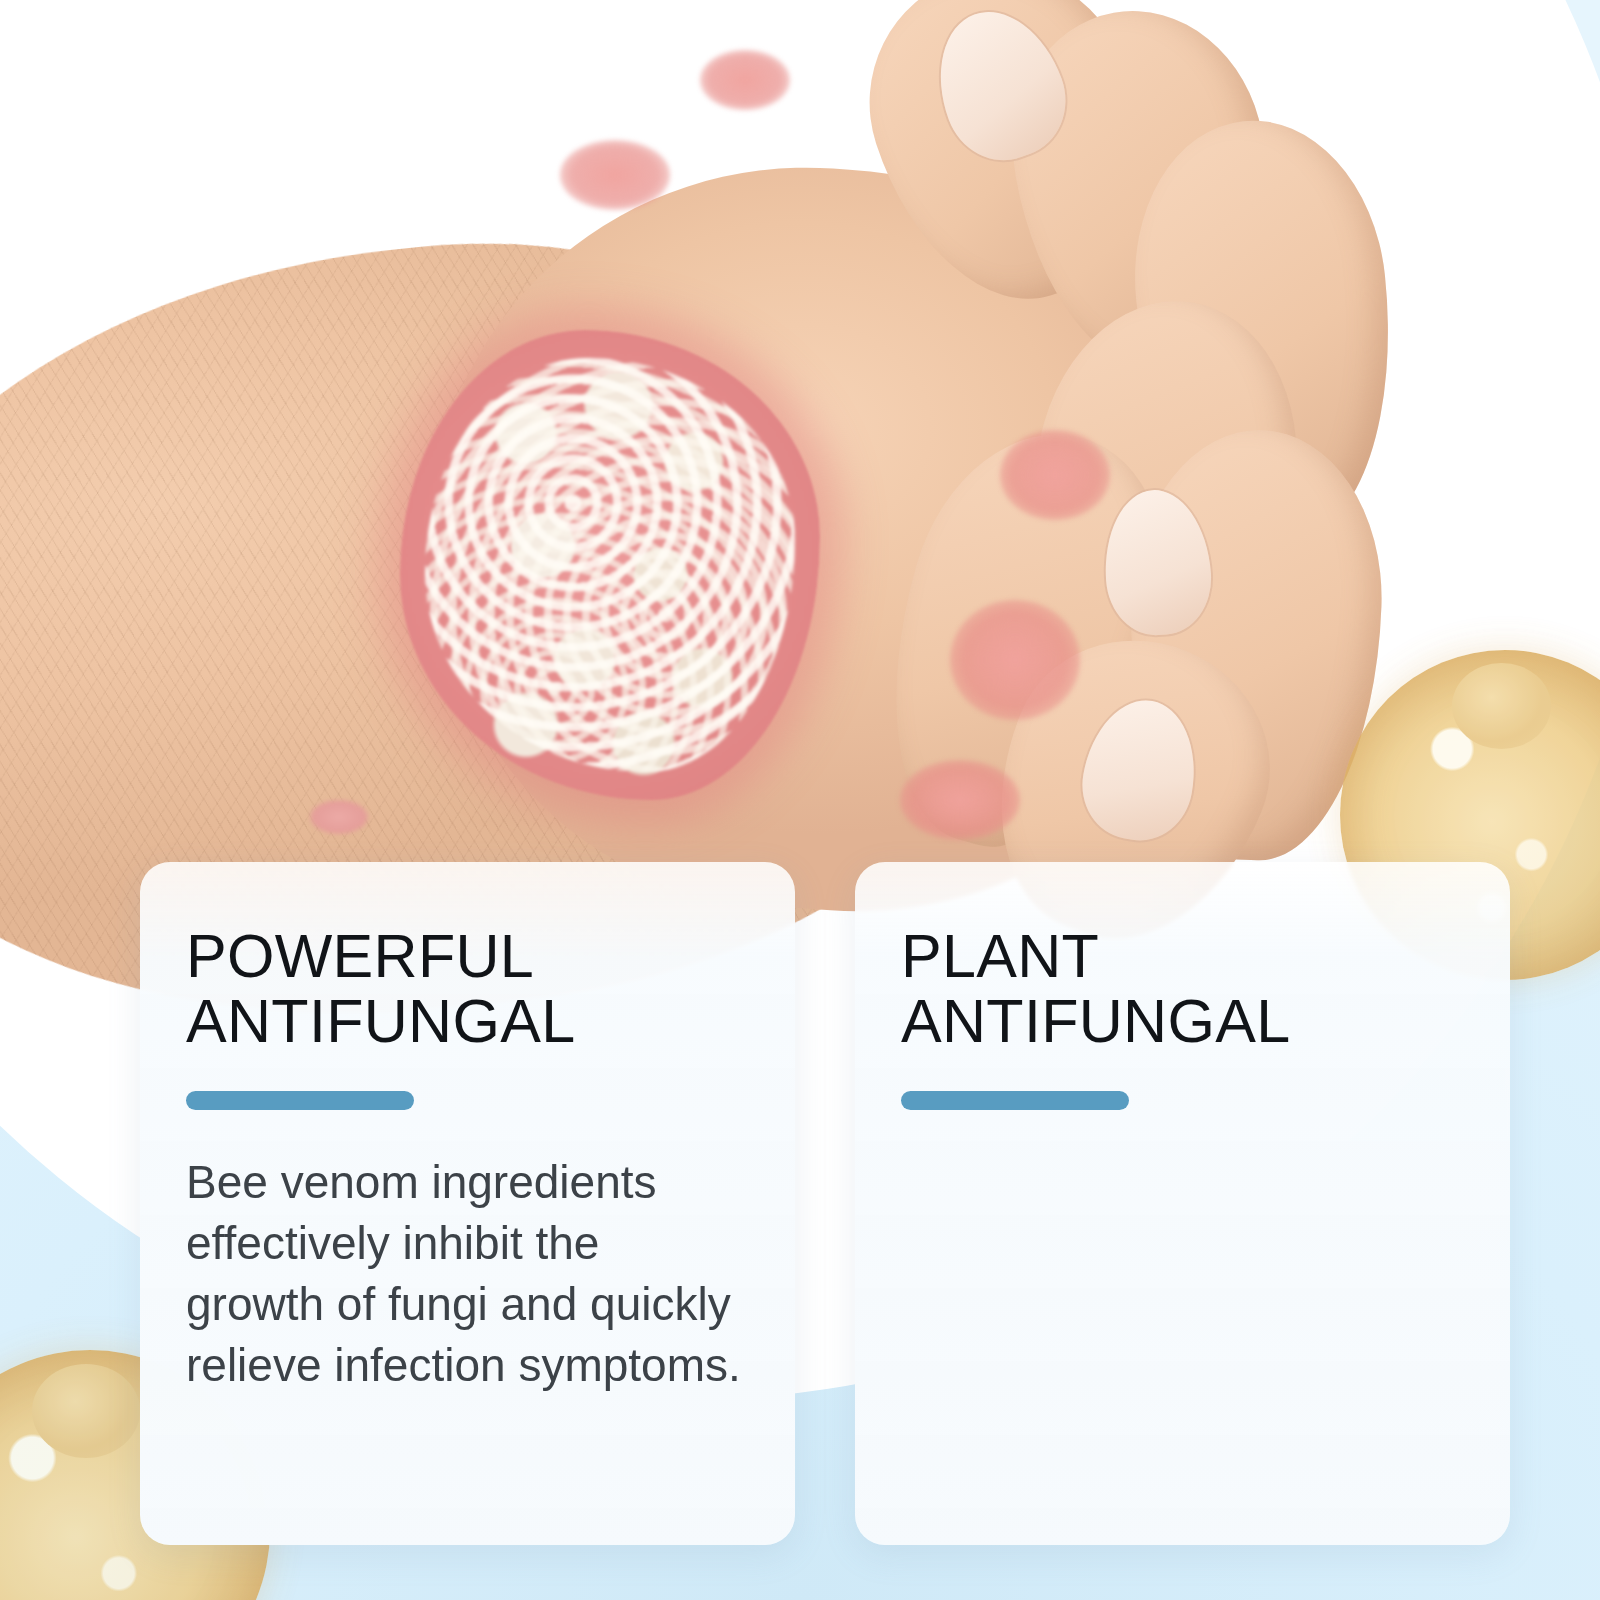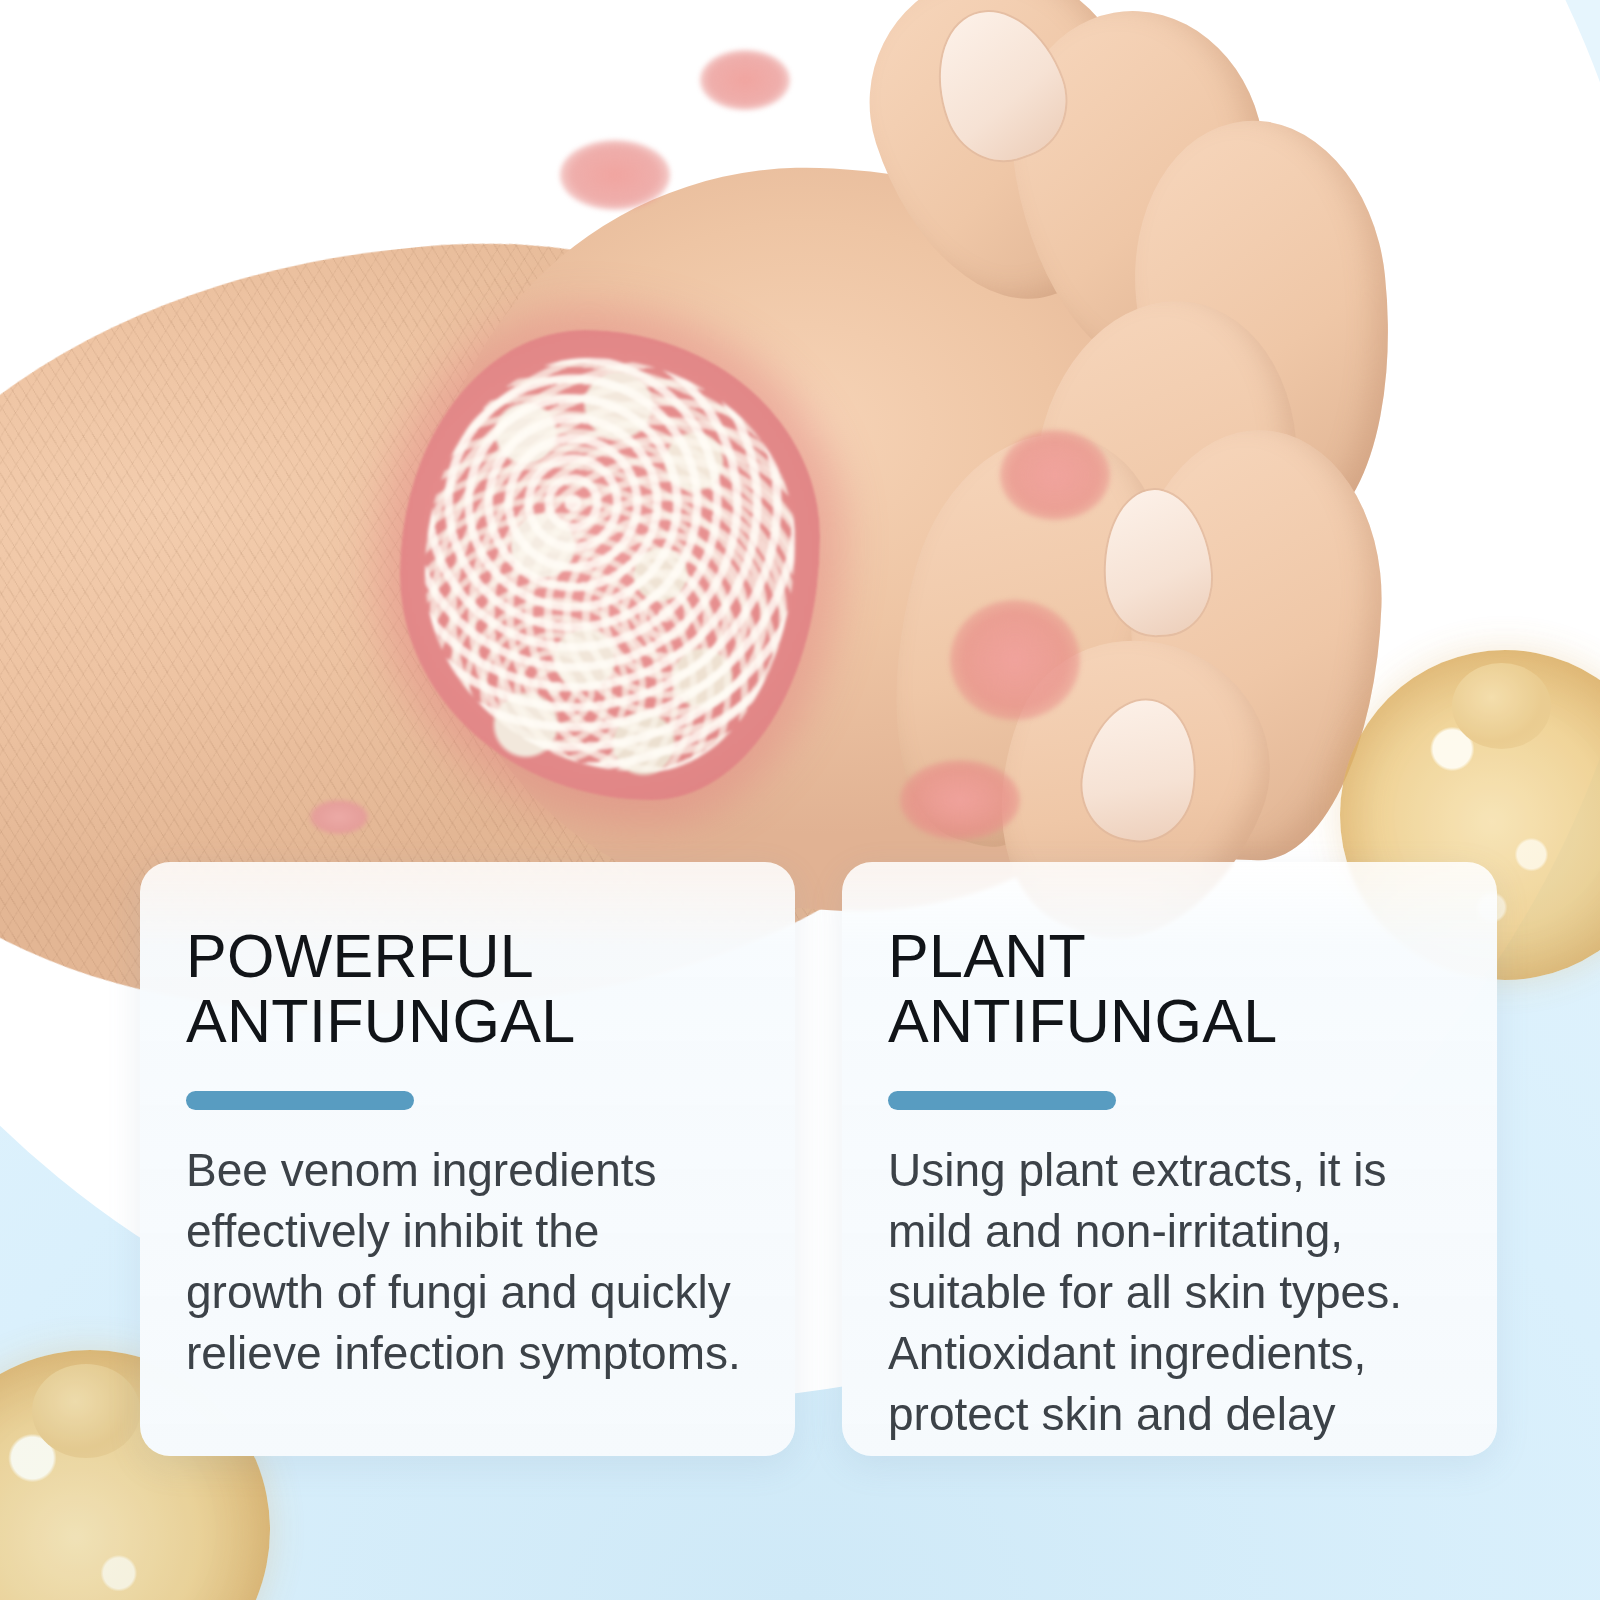--- a/index.html
+++ b/index.html
@@ -161,23 +161,23 @@
     border-radius:50%;
     background:radial-gradient(ellipse at 40% 40%, #f2d79a 0%, #e6c279 60%, rgba(225,190,120,.4) 100%);
   }
   .serum-tr{ right:-70px; bottom:620px; width:330px; height:330px; }
   .serum-bl{ left:-90px;  bottom:-110px; width:360px; height:360px; }
 
   
   .cards{
     position:absolute;
     left:140px; top:862px;
-    width:1370px; height:594px;
+    width:1370px; height:683px;
     display:flex;
-    gap:47px;
+    gap:60px;
   }
   .card{
     position:relative;
     width:655px;
     border-radius:30px;
     background:linear-gradient(180deg, rgba(255,255,255,.86) 0%, rgba(247,251,254,.97) 14%, #f6fafd 100%);
     backdrop-filter:blur(2px);
     box-shadow:0 10px 34px rgba(120,150,175,.14);
     padding:62px 46px 0 46px;
     overflow:hidden;
@@ -190,21 +190,21 @@
     color:#111418;
     white-space:pre-line;
   }
   .accent-bar{
     margin-top:36px;
     width:228px; height:19px;
     border-radius:10px;
     background:#589cc1;
   }
   .card-body{
-    margin-top:30px;
+    margin-top:42px;
     font-size:46px;
     line-height:1.33;
     color:#3c4248;
     font-weight:400;
   }
 </style>
 </head>
 <body>
 
 <div class="page"></div>
@@ -250,16 +250,15 @@
     <div class="card-title">POWERFUL
 ANTIFUNGAL</div>
     <div class="accent-bar" style="background: rgb(88, 156, 193);"></div>
     <div class="card-body">Bee venom ingredients effectively inhibit the growth of fungi and quickly relieve infection symptoms.</div>
   </div>
 
   <div class="card">
     <div class="card-title">PLANT
 ANTIFUNGAL</div>
     <div class="accent-bar" style="background: rgb(88, 156, 193);"></div>
-    <div class="card-body">Using plant extracts, it is mild and non-irritating, suitable for all skin types. Antioxidant ingredients, protect skin and delay aging.</div>
   </div>
 
 </div>
 
 </body></html>

